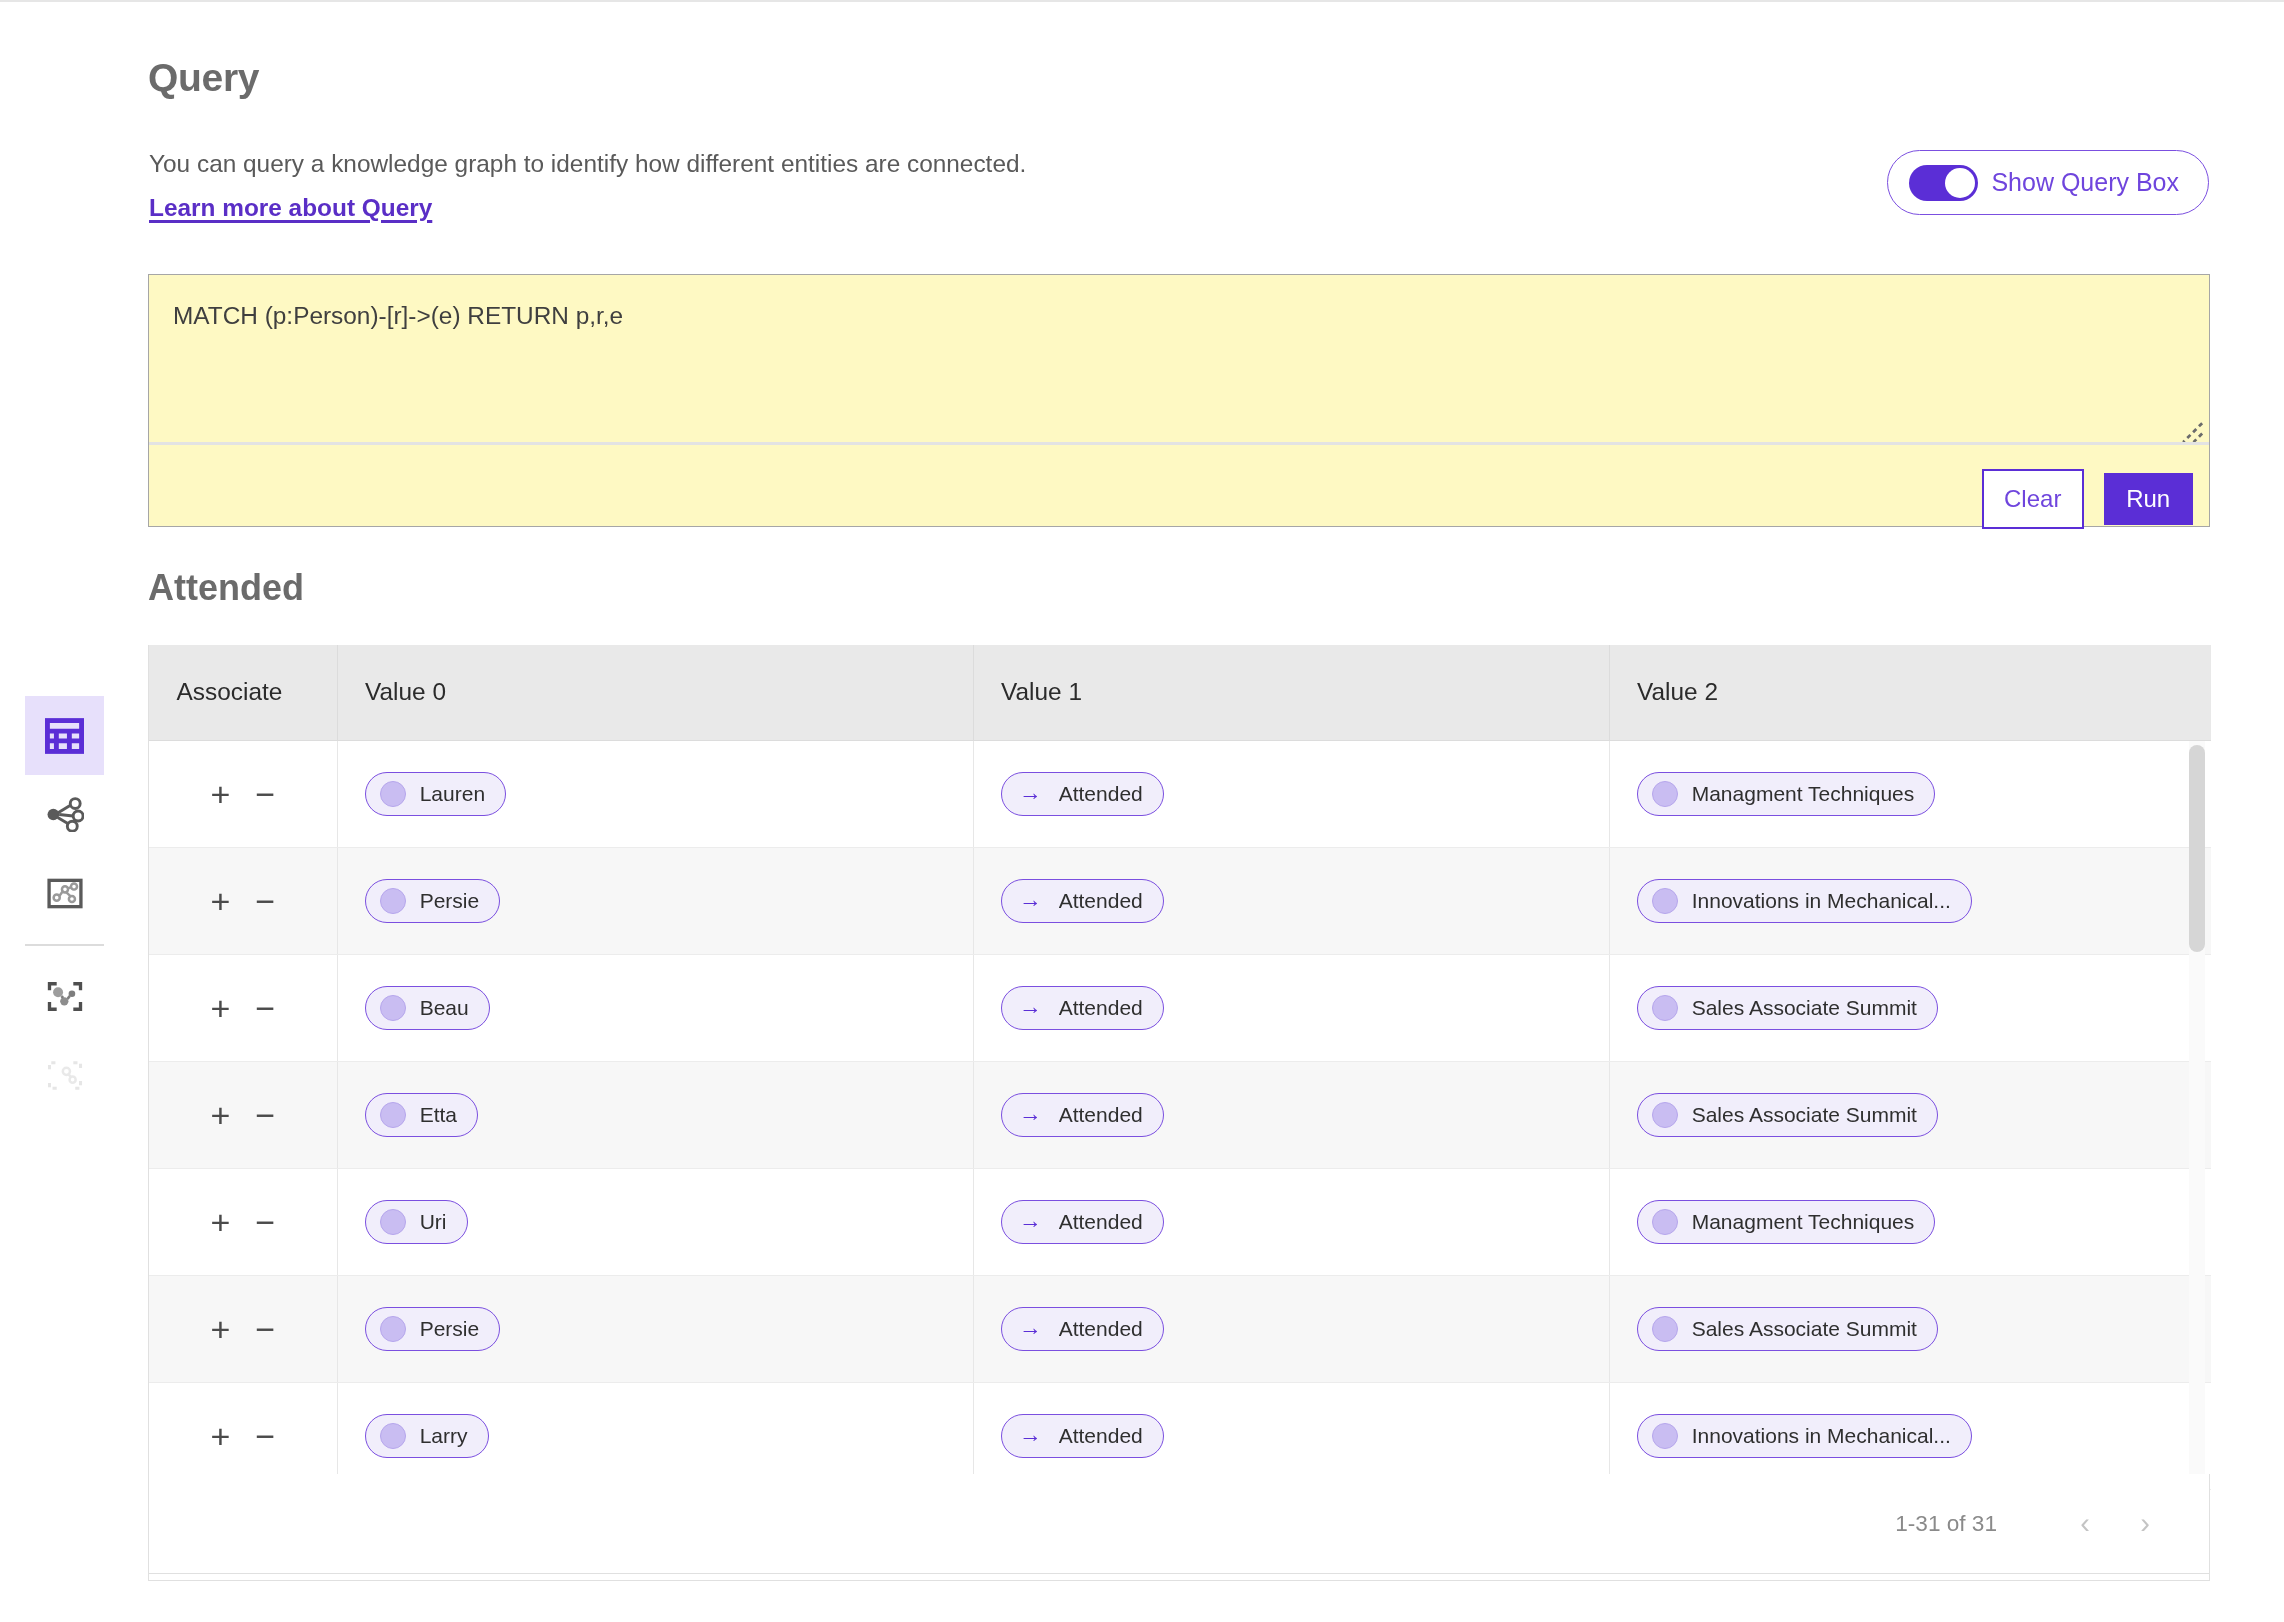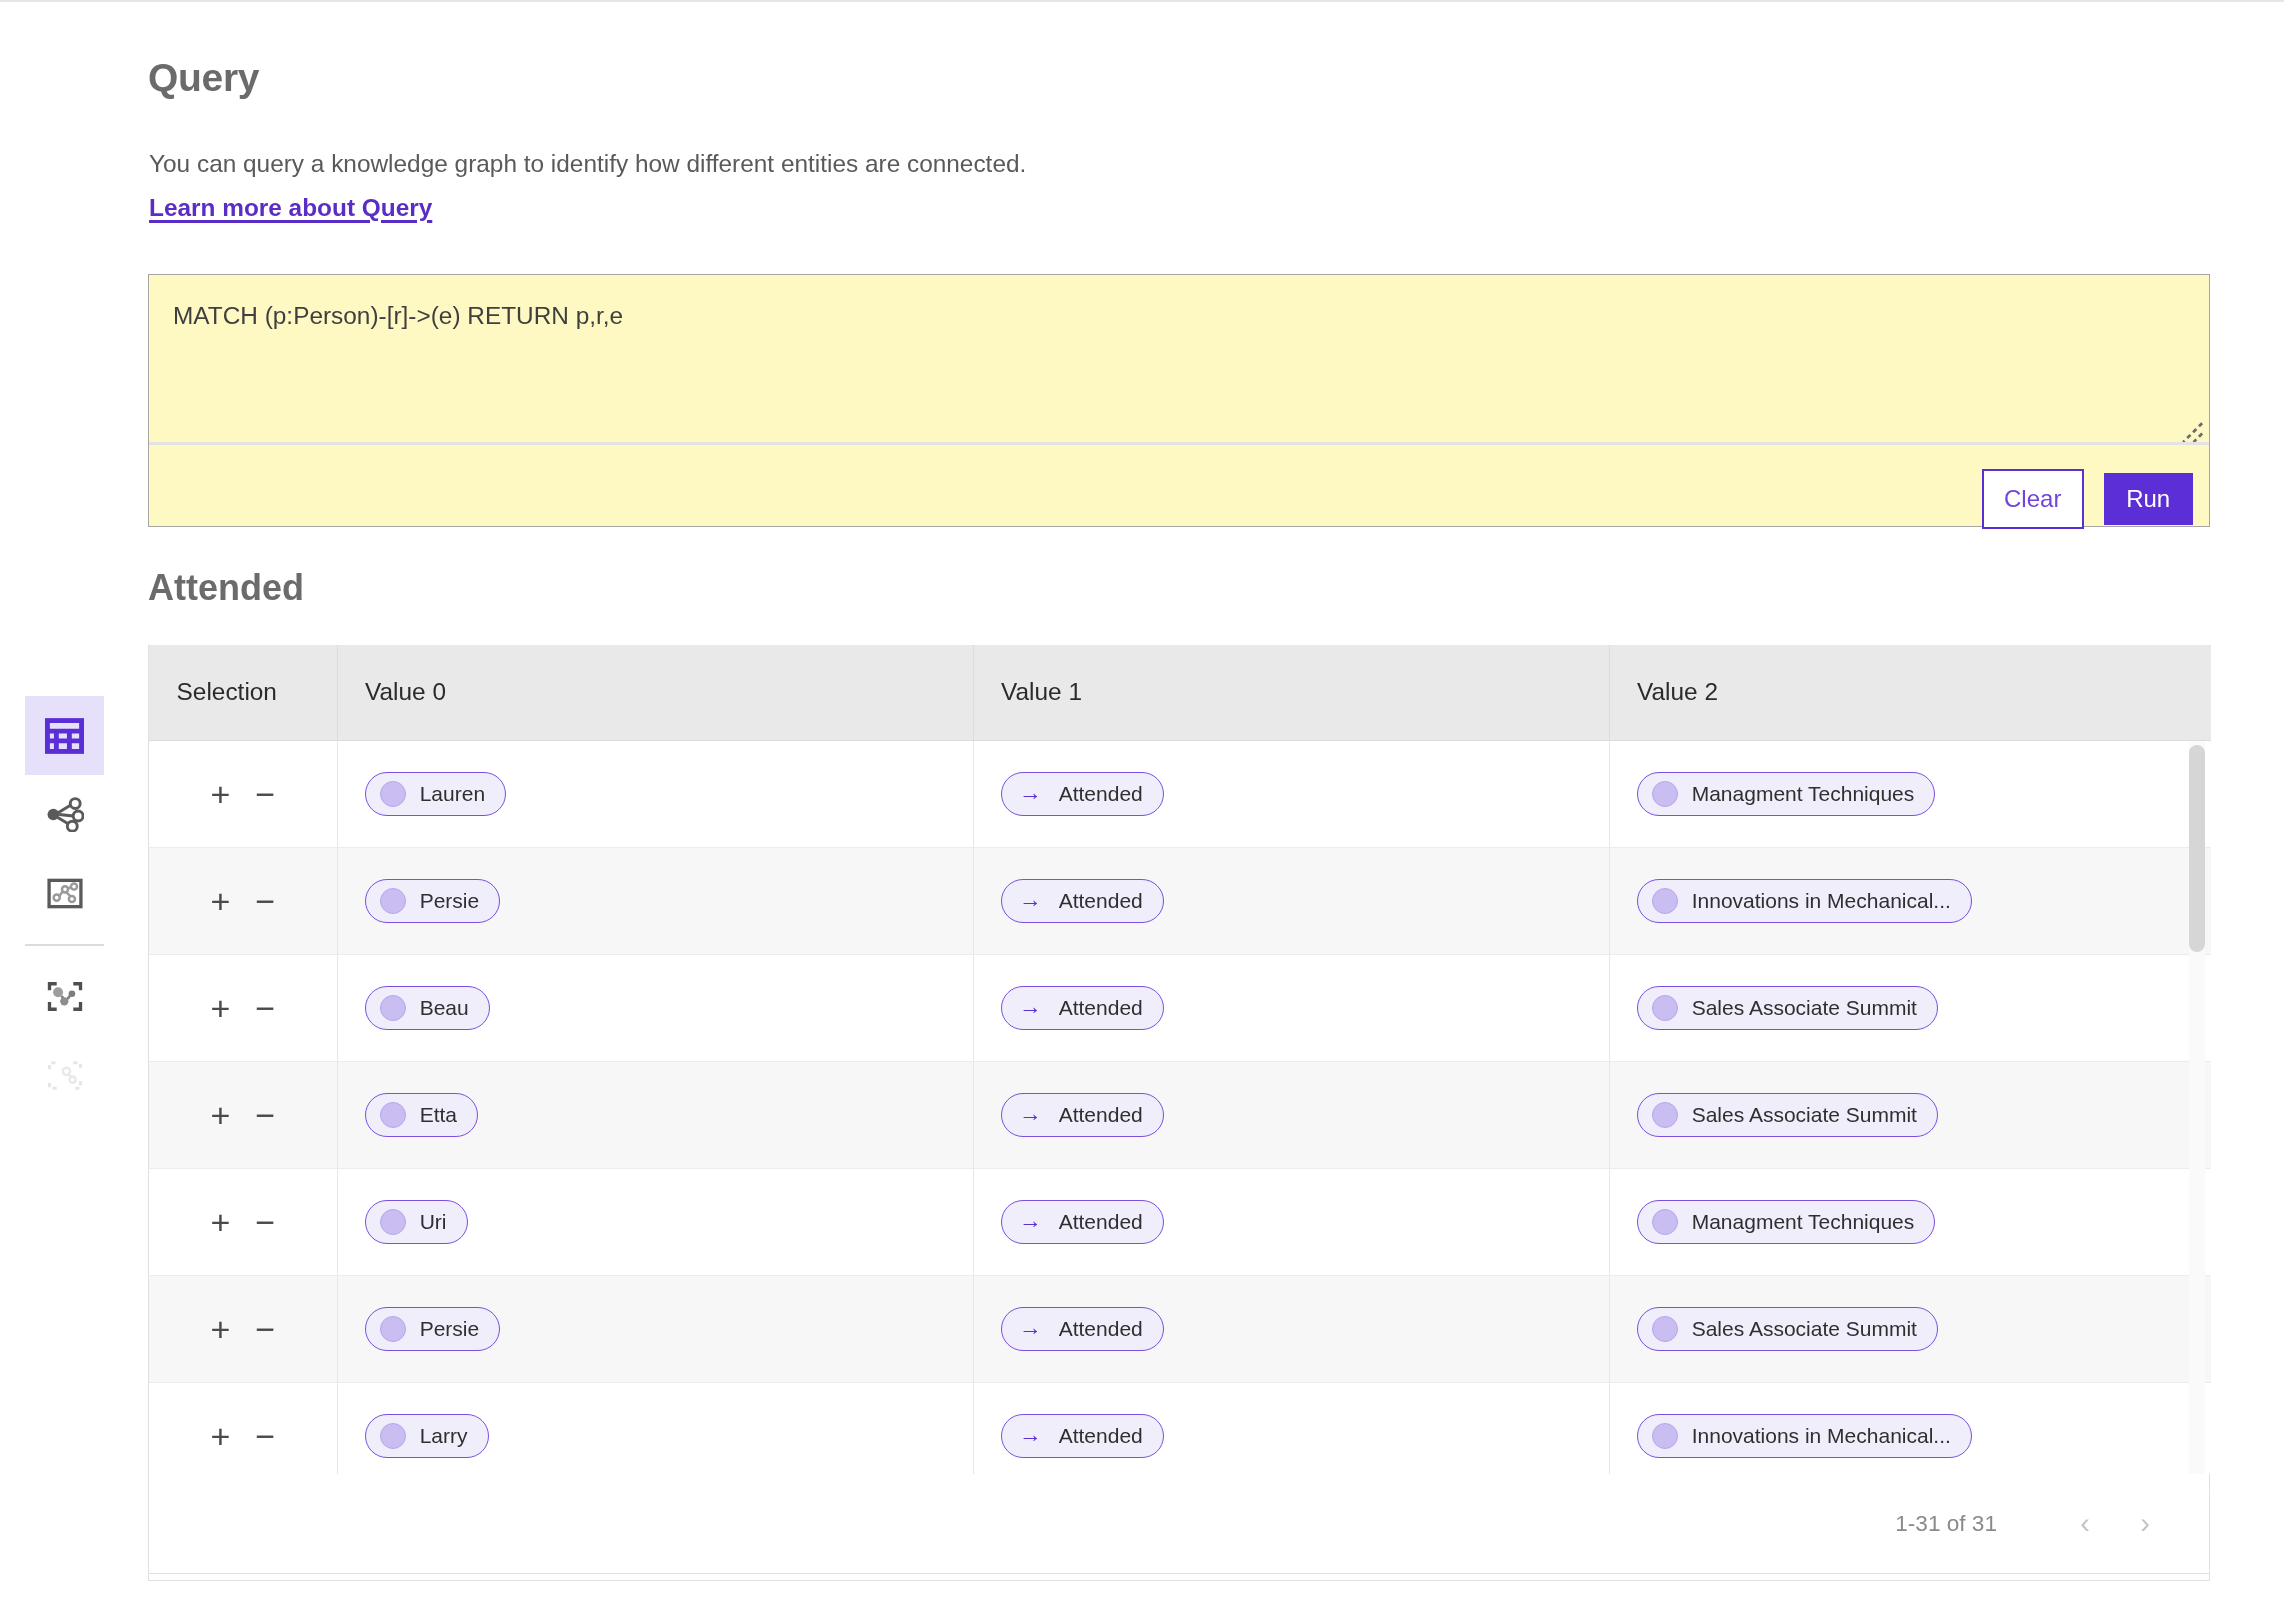--- a/index.html
+++ b/index.html
@@ -280,20 +280,26 @@
         </svg>
       </span>
     </button>
 
   </div>
 
   <div class="h1">Query</div>
   <div class="subtitle">You can query a knowledge graph to identify how different entities are connected.</div>
   <a class="learn-link">Learn more about Query</a>
 
+  <div class="toggle-pill">
+    <span class="switch">
+      <span class="knob"></span>
+    </span>
+    <span class="toggle-label">Show Query Box</span>
+  </div>
 
   <div class="query-box">
     <textarea class="query-text" spellcheck="false" style="">MATCH (p:Person)-[r]-&gt;(e) RETURN p,r,e</textarea>
     <span class="resize-grip">
       <svg width="27.6" height="27.6" viewBox="0 0 16 16">
         <line x1="14" y1="3" x2="3" y2="14" stroke="#6b6b6b" stroke-width="1.6" stroke-dasharray="2.6 2.2"></line>
         <line x1="14" y1="9" x2="9" y2="14" stroke="#6b6b6b" stroke-width="1.6" stroke-dasharray="2.6 2.2"></line>
       </svg>
     </span>
     <div class="query-divider"></div>
@@ -308,21 +314,21 @@
   <div class="table-wrap">
     <table class="results">
       <colgroup>
         <col class="col-sel">
           <col class="col-v0">
           <col class="col-v1">
           <col class="col-v2">
       </colgroup>
       <thead>
         <tr>
-          <th>Selection</th>
+          <th>Associate</th>
           <th>Value 0</th>
           <th>Value 1</th>
           <th>Value 2</th>
         </tr>
       </thead>
       <tbody>
           <tr>
             <td class="sel-cell">
               <div class="selbtns">
                 <button class="selbtn">+</button>

